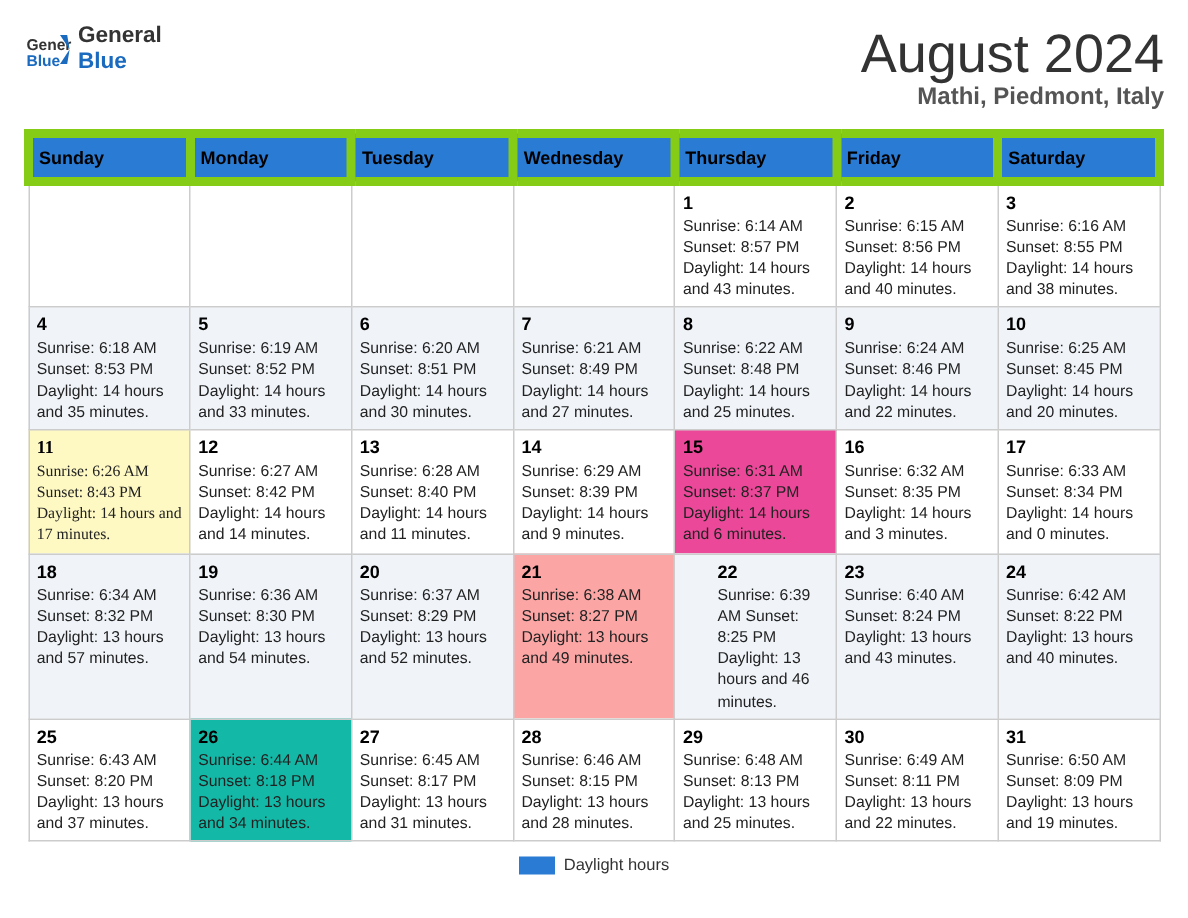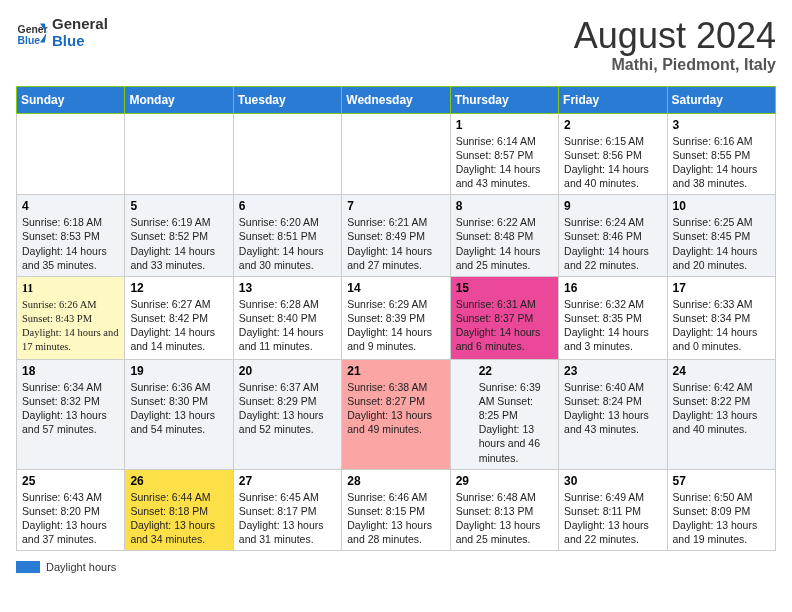--- a/index.html
+++ b/index.html
@@ -39,26 +39,26 @@
       color: #555;
       font-weight: bold;
     }
     .calendar {
       width: 100%;
       border-collapse: collapse;
       font-size: 11px;
     }
     .calendar th {
       background: #2a7bd4;
-      color: #ffffff;
+      color: #000000;
       padding: 6px 4px;
       text-align: left;
       font-size: 12px;
       font-weight: bold;
-      border: 1px solid #84cc16;
+      border: 6px solid #84cc16;
     }
     .calendar td {
       border: 1px solid #ccc;
       padding: 4px 5px;
       vertical-align: top;
       width: calc(100%/7);
       min-height: 80px;
       background: #fff;
     }
     .calendar tr:nth-child(odd) td {
@@ -83,20 +83,21 @@
     }
     .footer {
       margin-top: 10px;
       font-size: 11px;
       color: #333;
       text-align: center;
     }
     .footer-legend {
       display: flex;
       align-items: center;
+      justify-content: center;
       gap: 6px;
     }
     .legend-color {
       width: 24px;
       height: 12px;
       background: #2a7bd4;
       display: inline-block;
     }
   </style>
 </head>
@@ -314,21 +315,21 @@
         </td>
       </tr>
       <tr>
         <td style="background: rgb(255, 255, 255);">
           <span class="day-number">25</span>
           <div class="cell-text">Sunrise: 6:43 AM
 Sunset: 8:20 PM
 Daylight: 13 hours
 and 37 minutes.</div>
         </td>
-        <td style="background: #fde047; margin-top: 28px;">
+        <td style="background: #14b8a6; margin-top: 28px;">
           <span class="day-number">26</span>
           <div class="cell-text">Sunrise: 6:44 AM
 Sunset: 8:18 PM
 Daylight: 13 hours
 and 34 minutes.</div>
         </td>
         <td style="background: rgb(255, 255, 255);">
           <span class="day-number">27</span>
           <div class="cell-text">Sunrise: 6:45 AM
 Sunset: 8:17 PM
@@ -350,21 +351,21 @@
 and 25 minutes.</div>
         </td>
         <td style="background: rgb(255, 255, 255);">
           <span class="day-number">30</span>
           <div class="cell-text">Sunrise: 6:49 AM
 Sunset: 8:11 PM
 Daylight: 13 hours
 and 22 minutes.</div>
         </td>
         <td style="background: rgb(255, 255, 255);">
-          <span class="day-number">57</span>
+          <span class="day-number">31</span>
           <div class="cell-text">Sunrise: 6:50 AM
 Sunset: 8:09 PM
 Daylight: 13 hours
 and 19 minutes.</div>
         </td>
       </tr>
     </tbody>
 </table>
 
 <div class="footer">

